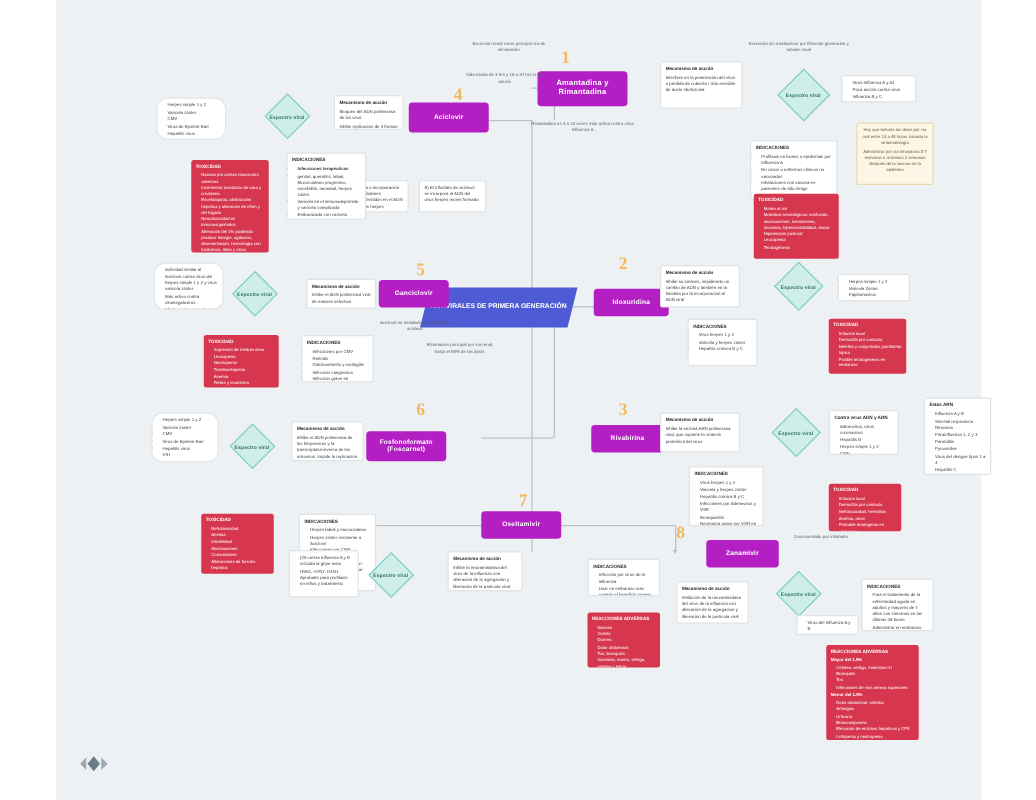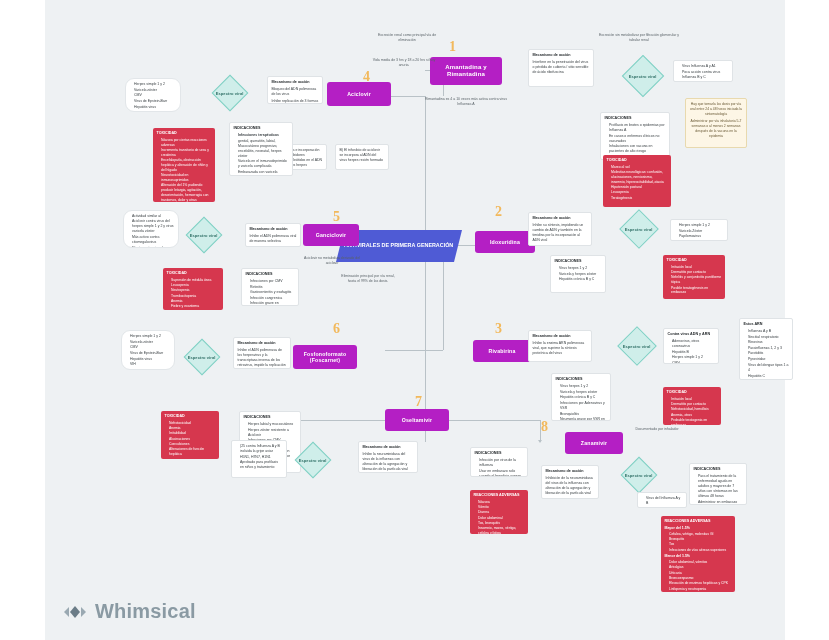--- a/index.html
+++ b/index.html
@@ -483,14 +483,13 @@
 </div>
 
 <div id="wm">
   <span>
     <svg width="26" height="22" viewBox="0 0 26 22">
       <polygon points="8,11 13,5 18,11 13,17" fill="#6b7c87"></polygon>
       <polygon points="2,11 7,6 7,16" fill="#9aa9b2"></polygon>
       <polygon points="24,11 19,6 19,16" fill="#9aa9b2"></polygon>
     </svg>
   </span>
-  <span>Whimsical</span>
 </div>
 
 </body></html>

